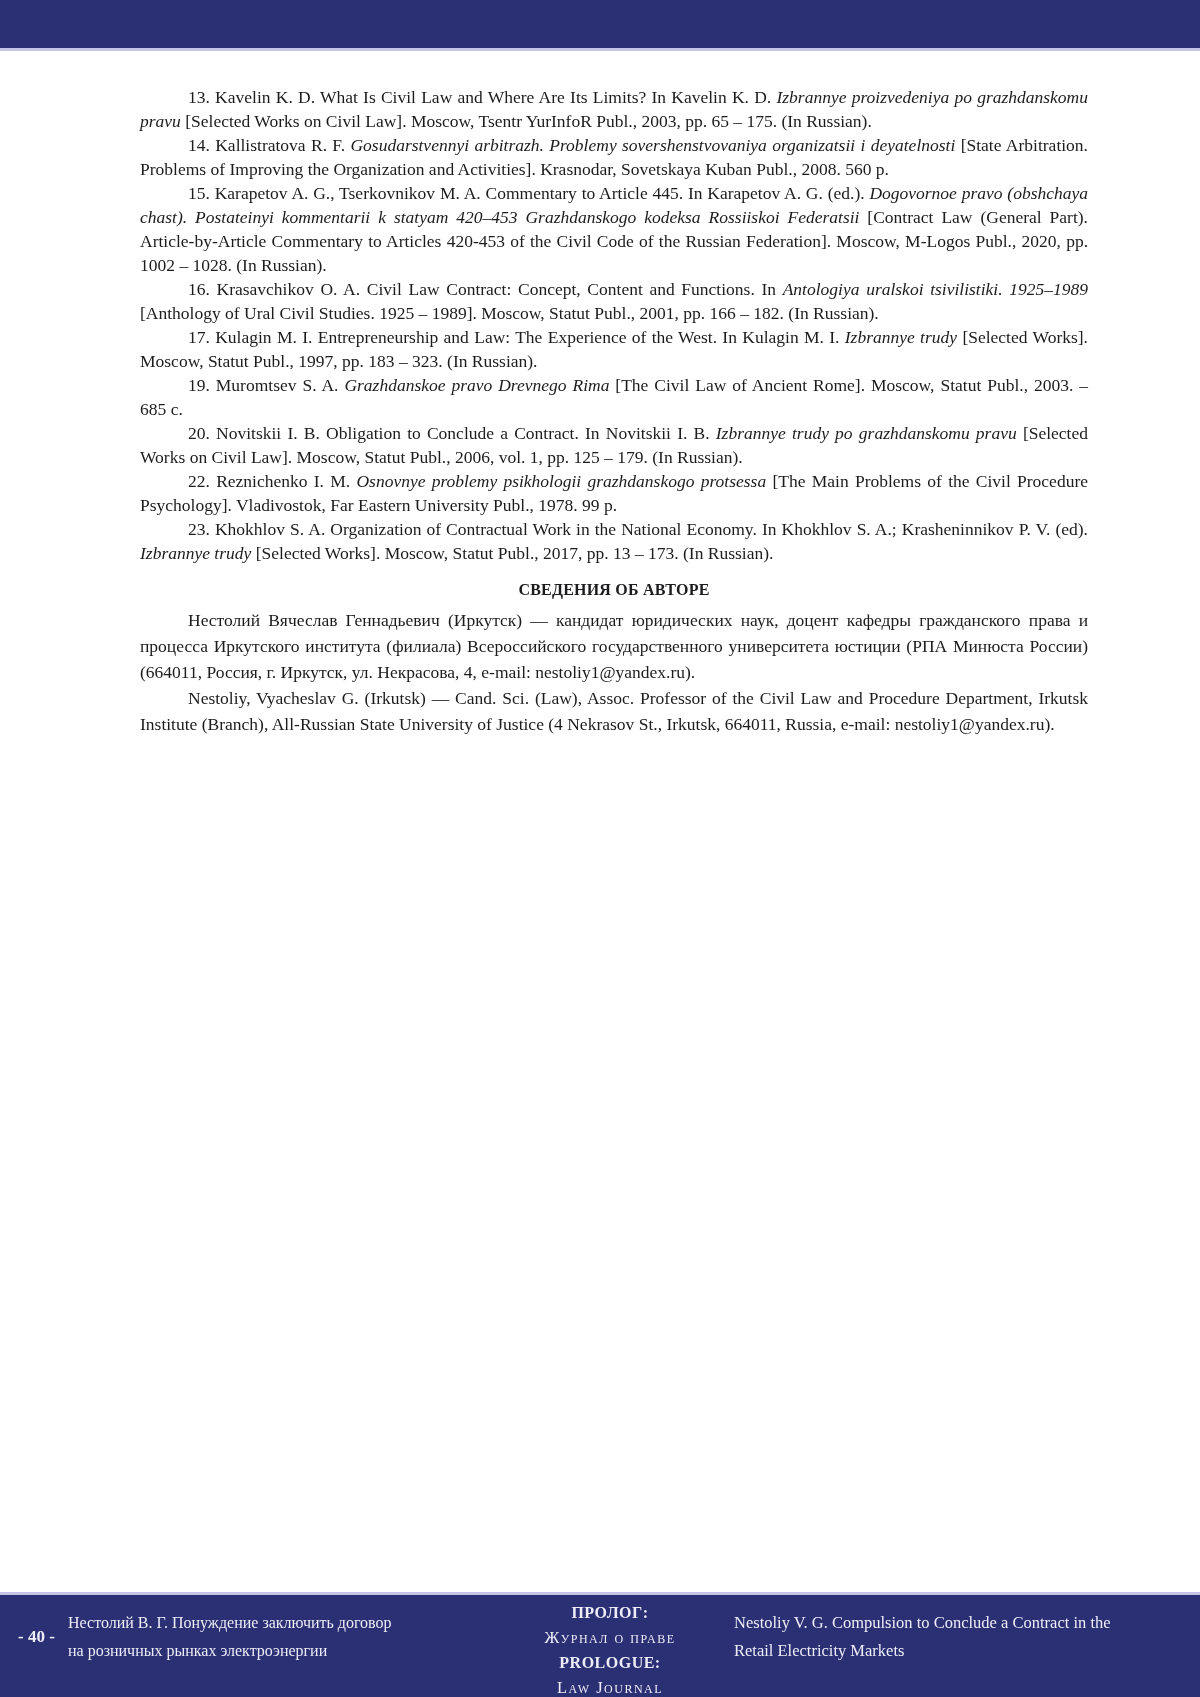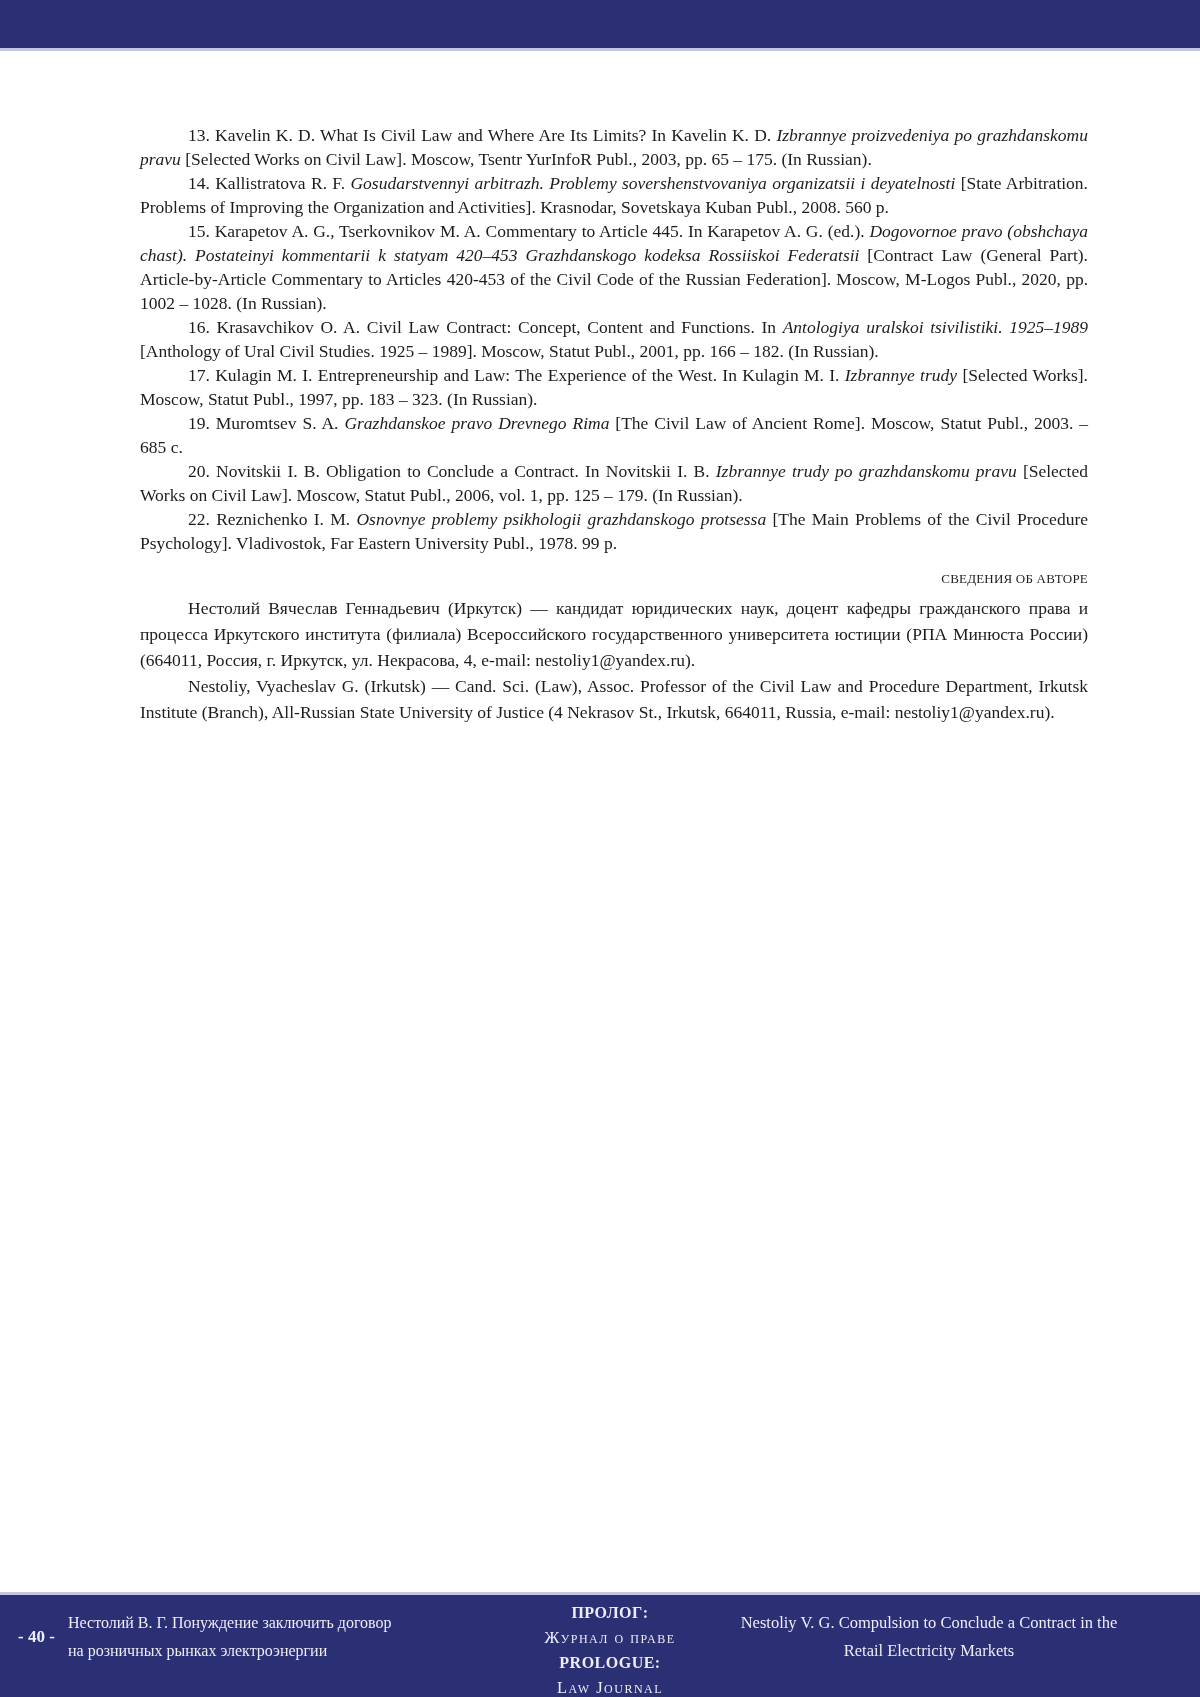--- a/index.html
+++ b/index.html
@@ -14,36 +14,36 @@
 
   .top-bar {
     height: 48px;
     background: #2b3074;
     border-bottom: 3px solid #c3c5e2;
   }
 
   .content {
     margin-left: 140px;
     width: 948px;
-    padding-top: 72px;
+    padding-top: 34px;
   }
 
   .ref {
     margin: 0;
     text-align: justify;
     text-indent: 48px;
     font-size: 17.5px;
     line-height: 24px;
   }
   .ref em { font-style: italic; }
 
   .section-heading {
-    text-align: right;
-    font-weight: normal;
-    font-size: 13px;
+    text-align: center;
+    font-weight: bold;
+    font-size: 16px;
     margin: 16px 0 8px 0;
     letter-spacing: 0.2px;
   }
 
   .author-para {
     margin: 0;
     text-align: justify;
     text-indent: 48px;
     font-size: 17.5px;
     line-height: 26px;
@@ -71,21 +71,21 @@
     position: absolute; left: 500px; top: 5px;
     width: 220px;
     text-align: center;
     line-height: 25px;
   }
   .f-center .fc-bold { font-weight: bold; font-size: 16px; letter-spacing: 0.5px; }
   .f-center .fc-sc { font-variant: small-caps; font-size: 16.5px; letter-spacing: 1.5px; }
   .f-right {
     position: absolute; right: 76px; top: 14px;
     width: 390px;
-    text-align: center;
+    text-align: left;
     font-size: 16.5px; line-height: 28px;
   }
 </style>
 </head>
 <body>
 
 <div class="page">
 
   <div class="top-bar"></div>
 
@@ -93,20 +93,21 @@
 
     <section>
         <p class="ref"><span>13. Kavelin K. D. What Is Civil Law and Where Are Its Limits? In Kavelin K. D. </span><em>Izbrannye proizvedeniya po grazhdanskomu pravu</em><span> [Selected Works on Civil Law]. Moscow, Tsentr YurInfoR Publ., 2003, pp. 65 – 175. (In Russian).</span></p>
         <p class="ref"><span>14. Kallistratova R. F. </span><em>Gosudarstvennyi arbitrazh. Problemy sovershenstvovaniya organizatsii i deyatelnosti</em><span> [State Arbitration. Problems of Improving the Organization and Activities]. Krasnodar, Sovetskaya Kuban Publ., 2008. 560 p.</span></p>
         <p class="ref"><span>15. Karapetov A. G., Tserkovnikov M. A. Commentary to Article 445. In Karapetov A. G. (ed.). </span><em>Dogovornoe pravo (obshchaya chast). Postateinyi kommentarii k statyam 420–453 Grazhdanskogo kodeksa Rossiiskoi Federatsii</em><span> [Contract Law (General Part). Article-by-Article Commentary to Articles 420-453 of the Civil Code of the Russian Federation]. Moscow, M-Logos Publ., 2020, pp. 1002 – 1028. (In Russian).</span></p>
         <p class="ref"><span>16. Krasavchikov O. A. Civil Law Contract: Concept, Content and Functions. In </span><em>Antologiya uralskoi tsivilistiki. 1925–1989</em><span> [Anthology of Ural Civil Studies. 1925 – 1989]. Moscow, Statut Publ., 2001, pp. 166 – 182. (In Russian).</span></p>
         <p class="ref"><span>17. Kulagin M. I. Entrepreneurship and Law: The Experience of the West. In Kulagin M. I. </span><em>Izbrannye trudy</em><span> [Selected Works]. Moscow, Statut Publ., 1997, pp. 183 – 323. (In Russian).</span></p>
         <p class="ref"><span>19. Muromtsev S. A. </span><em>Grazhdanskoe pravo Drevnego Rima</em><span> [The Civil Law of Ancient Rome]. Moscow, Statut Publ., 2003. – 685 с.</span></p>
         <p class="ref"><span>20. Novitskii I. B. Obligation to Conclude a Contract. In Novitskii I. B. </span><em>Izbrannye trudy po grazhdanskomu pravu</em><span> [Selected Works on Civil Law]. Moscow, Statut Publ., 2006, vol. 1, pp. 125 – 179. (In Russian).</span></p>
         <p class="ref"><span>22. Reznichenko I. M. </span><em>Osnovnye problemy psikhologii grazhdanskogo protsessa</em><span> [The Main Problems of the Civil Procedure Psychology]. Vladivostok, Far Eastern University Publ., 1978. 99 p.</span></p>
+        <p class="ref"><span>23. Khokhlov S. A. Organization of Contractual Work in the National Economy. In Khokhlov S. A.; Krasheninnikov P. V. (ed). </span><em>Izbrannye trudy</em><span> [Selected Works]. Moscow, Statut Publ., 2017, pp. 13 – 173. (In Russian).</span></p>
       </section>
 
     <h2 class="section-heading">СВЕДЕНИЯ ОБ АВТОРЕ</h2>
 
     <p class="author-para"><b>Нестолий Вячеслав Геннадьевич (Иркутск)</b><span> — </span><span>кандидат юридических наук, доцент кафедры гражданского права и процесса Иркутского института (филиала) Всероссийского государственного университета юстиции (РПА Минюста России) (664011, Россия, г. Иркутск, ул. Некрасова, 4, e-mail: nestoliy1@yandex.ru).</span></p>
 
 
     <p class="author-para"><b>Nestoliy, Vyacheslav G. (Irkutsk)</b><span> — </span><span>Cand. Sci. (Law), Assoc. Professor of the Civil Law and Procedure Department, Irkutsk Institute (Branch), All-Russian State University of Justice (4 Nekrasov St., Irkutsk, 664011, Russia, e-mail: nestoliy1@yandex.ru).</span></p>
 
   </main>

